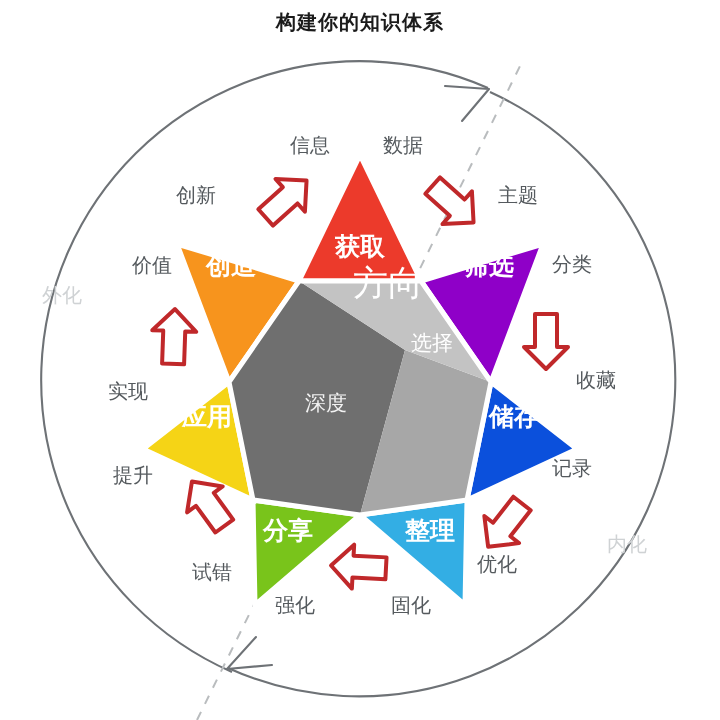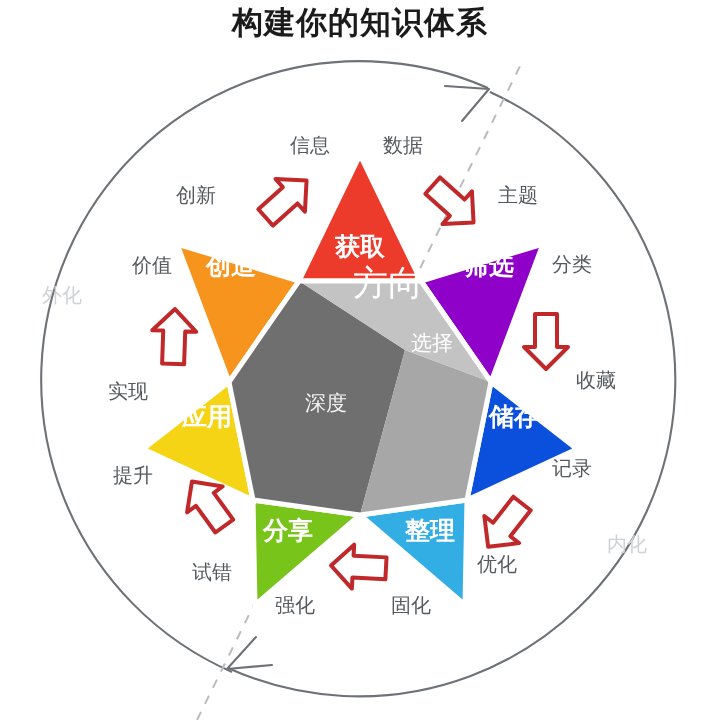--- a/index.html
+++ b/index.html
@@ -11,21 +11,21 @@
     position:relative;
   }
   #diagram-root{
     position:absolute;inset:0;
     width:720px;height:720px;
   }
   .title{
     position:absolute;
     top:2px;left:0;width:720px;
     text-align:center;
-    font-size:31px;
+    font-size:20px;
     font-weight:bold;
     color:#1b1b1b;
     letter-spacing:1px;
     line-height:40px;
   }
   svg{position:absolute;top:0;left:0;}
   .seg-label{
     font-weight:bold;
     font-size:25px;
     fill:#ffffff;

